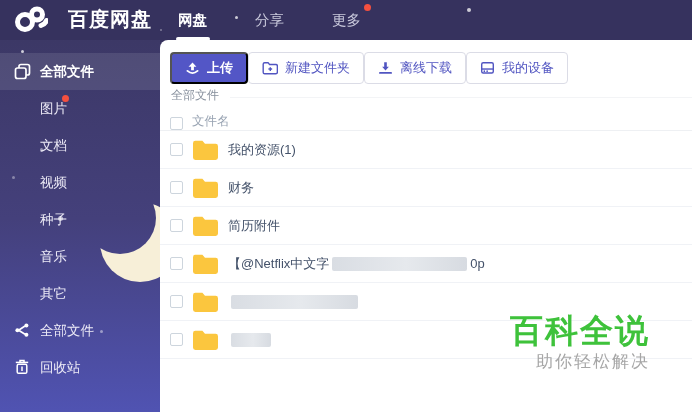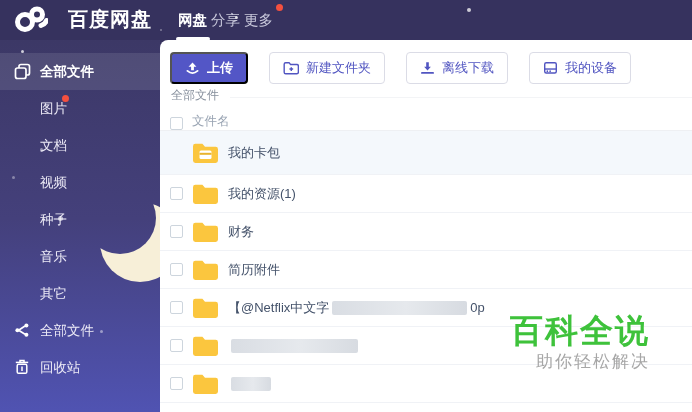--- a/index.html
+++ b/index.html
@@ -4,21 +4,21 @@
 <style>
   html,body{margin:0;padding:0;background:#23203f;}
   *{box-sizing:border-box;font-family:"Liberation Sans","DejaVu Sans",sans-serif;}
   .stage{position:relative;width:692px;height:412px;overflow:hidden;background:#36325E;}
 
   
   .header{position:absolute;left:0;top:0;width:692px;height:40px;background:#36325E;z-index:3;}
   .logo{position:absolute;left:14px;top:4px;display:flex;align-items:center;gap:20px;}
   .logo-icon{width:34px;height:30px;}
   .logo-text{color:#fff;font-size:20px;font-weight:bold;letter-spacing:1px;}
-  .topnav{position:absolute;left:176px;top:0;height:40px;display:flex;align-items:center;}
+  .topnav{position:absolute;left:176px;top:0;height:40px;display:flex;align-items:center;gap:44px;}
   .nav-item{position:relative;color:#C9C9DC;font-size:14.5px;cursor:pointer;padding:4px 2px;}
   .nav-item.active .nav-label{color:#fff;font-weight:bold;}
   .nav-underline{display:none;}
   .nav-item.active .nav-underline{display:block;position:absolute;left:50%;transform:translateX(-50%);bottom:-7px;width:34px;height:4px;border-radius:3px;background:#fff;}
   .nav-dot{position:absolute;right:-8px;top:-3px;width:7px;height:7px;border-radius:50%;background:#F4503F;}
   .star{position:absolute;border-radius:50%;background:rgba(255,255,255,.75);}
 
   
   .sidebar{position:absolute;left:0;top:40px;width:160px;height:372px;overflow:hidden;z-index:1;
     background:linear-gradient(180deg,#3C3866 0%,#44407B 48%,#5053B2 100%);}
@@ -26,21 +26,21 @@
   .sitem .sicon{width:17px;height:17px;margin-left:14px;margin-right:9px;display:inline-flex;}
   .sitem.noicon .slabel{margin-left:40px;}
   .sitem.active{background:rgba(255,255,255,.10);color:#fff;font-weight:bold;}
   .sitem .sdot{position:absolute;left:62px;top:5px;width:7px;height:7px;border-radius:50%;background:#F4503F;}
   #side-items{padding-top:13px;}
   .moon{position:absolute;right:-28px;top:152px;}
 
   
   .content{position:absolute;left:160px;top:40px;width:532px;height:372px;background:#fff;
     border-radius:8px 0 0 0;z-index:2;}
-  .toolbar{position:absolute;left:10px;top:12px;display:flex;gap:21px;}
+  .toolbar{position:absolute;left:10px;top:12px;display:flex;gap:0;}
   .btn{height:32px;display:inline-flex;align-items:center;justify-content:center;gap:7px;
     border-radius:4px;font-size:13px;cursor:pointer;padding:0 13px;}
   .btn-primary{background:#5356C6;color:#fff;font-weight:bold;}
   .btn-outline{background:#fff;border:1px solid #DBDCE6;color:#5155C1;}
   .btn svg{flex:0 0 auto;}
   .breadcrumb{position:absolute;left:11px;top:47px;font-size:12px;color:#87909D;cursor:pointer;}
   .bc-line{position:absolute;left:70px;right:0;top:57px;height:1px;background:#F3F4F6;}
 
   .ftable{position:absolute;left:0;top:65px;width:532px;}
   .thead{height:26px;display:flex;align-items:flex-end;border-bottom:1px solid #EEF0F3;color:#98A3B2;font-size:12.5px;}
@@ -213,35 +213,20 @@
 
     <div class="breadcrumb">全部文件</div>
     <div class="bc-line"></div>
 
     <div class="ftable">
       <div class="thead">
         <span class="cbox"></span>
         <span class="hname">文件名</span>
       </div>
       <div id="file-rows">
-          <div class="frow row-first">
-    <span class="cbox" style="visibility: hidden;"></span>
-    <span class="ficon">
-              <svg width="27" height="22" viewBox="0 0 27 22">
-                <path d="M1 4.2 q0-2.4 2.4-2.4 h7 l2.6 3 h10.6 q2.4 0 2.4 2.4 v11.4 q0 2.4-2.4 2.4 H3.4 q-2.4 0-2.4-2.4 Z" fill="#FBC63E"></path>
-                <rect x="7.5" y="8.5" width="12" height="8.5" rx="1.5" fill="#fff"></rect>
-                <rect x="7.5" y="10.8" width="12" height="2" fill="#E8B42F"></rect>
-              </svg>
-            </span>
-    <span class="fname">
-      <span class="pre">我的卡包</span>
-
-      <span class="suf"></span>
-    </span>
-  </div>
           <div class="frow">
     <span class="cbox"></span>
     <span class="ficon">
               <svg width="27" height="22" viewBox="0 0 27 22">
                 <path d="M1 4.2 q0-2.4 2.4-2.4 h7 l2.6 3 h10.6 q2.4 0 2.4 2.4 v11.4 q0 2.4-2.4 2.4 H3.4 q-2.4 0-2.4-2.4 Z" fill="#FBC63E"></path>
               </svg>
             </span>
     <span class="fname">
       <span class="pre">我的资源(1)</span>
 

